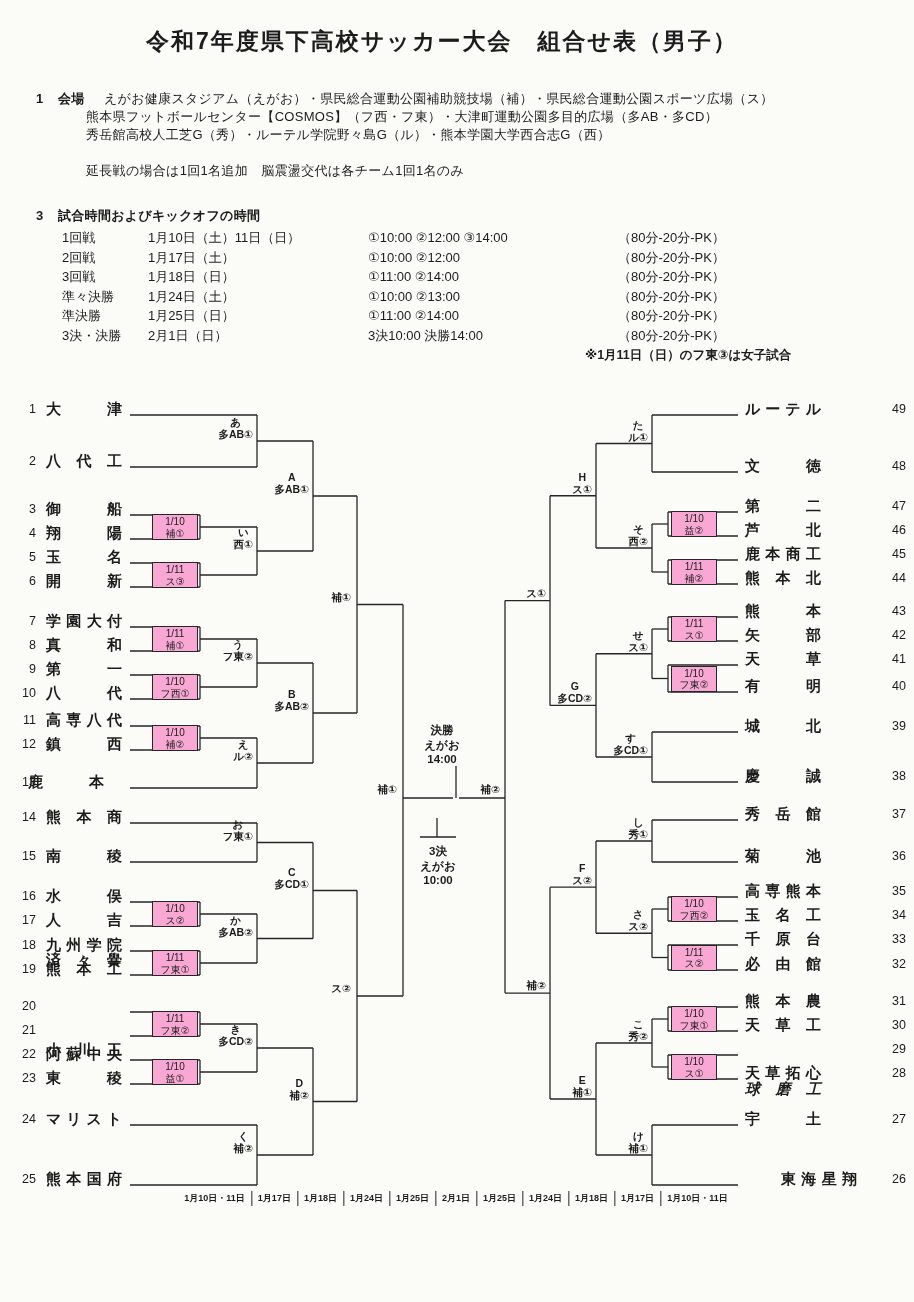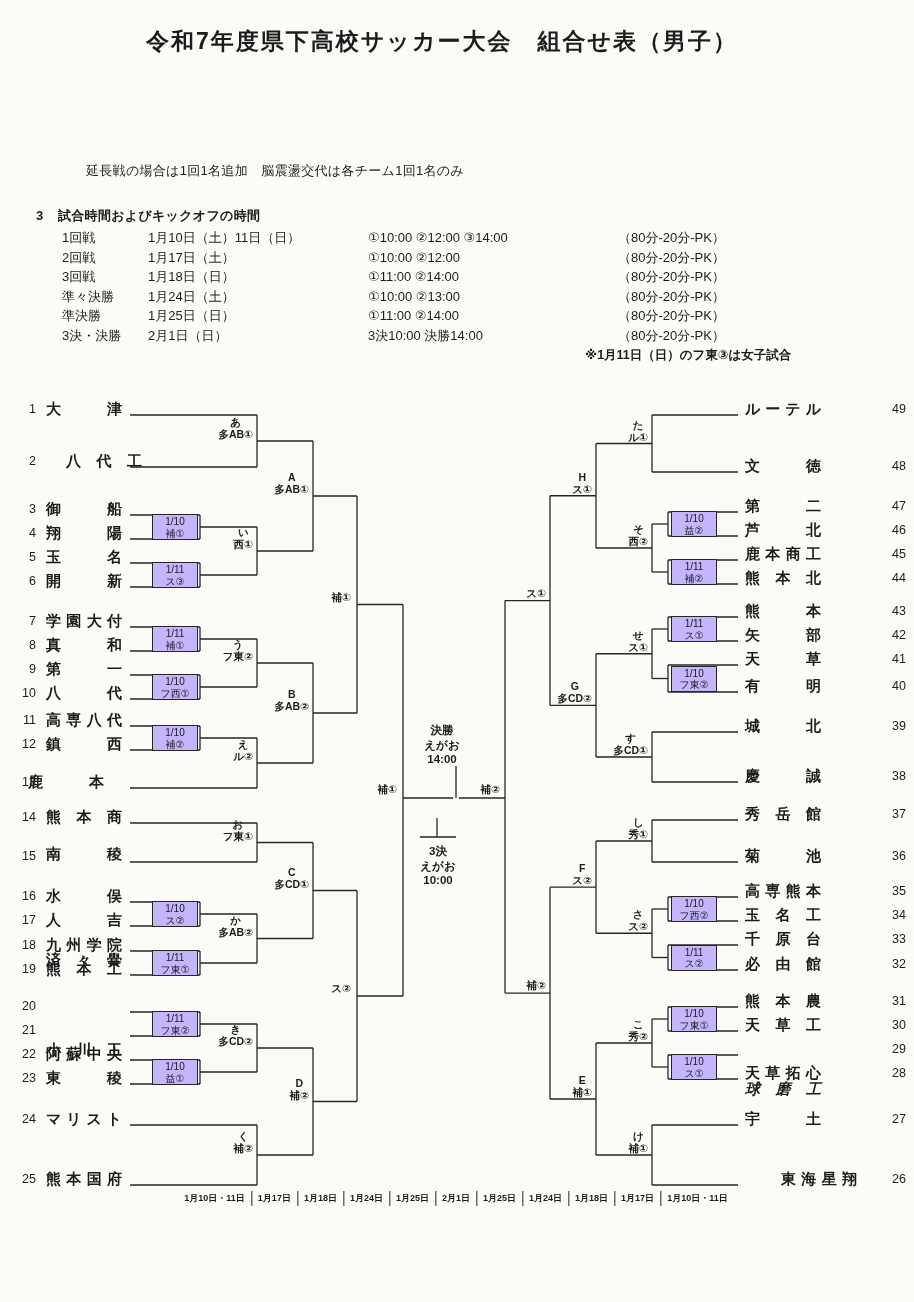--- a/index.html
+++ b/index.html
@@ -16,34 +16,39 @@
   .srow .c1{width:86px}
   .srow .c2{width:220px}
   .srow .c3{width:250px}
   .srow .c4{width:200px}
   #schedule-note{position:absolute;left:585px;top:347px;font-size:12.5px;font-weight:600}
   #bracket{position:absolute;inset:0}
   #bracket-lines{position:absolute;left:0;top:0}
   #bracket-lines line{stroke:#262626;stroke-width:1.3}
   .tname{position:absolute;width:76px;font-size:15px;font-weight:600;line-height:18px;text-align:justify;text-align-last:justify}
   .tnum{position:absolute;font-size:12.5px;line-height:18px;text-align:right}
-  .mbox{position:absolute;width:46px;height:26px;border:1px solid #262626;background:#c4b5fd;text-align:center;font-size:10px;line-height:11.5px;padding-top:1px}
+  .mbox{position:absolute;width:46px;height:26px;border:1px solid #262626;background:#f9a8d4;text-align:center;font-size:10px;line-height:11.5px;padding-top:1px}
   .jlab{position:absolute;text-align:center;font-size:10.5px;line-height:12px;font-weight:600;white-space:nowrap}
   .center-label{position:absolute;width:60px;text-align:center;font-size:11.5px;line-height:14.5px;font-weight:600}
   #footer-dates{position:absolute;top:1191px;left:456px;transform:translateX(-50%);display:flex;white-space:nowrap}
   #footer-dates span{font-size:9px;font-weight:700;padding:1px 6px;border-left:1.2px solid #262626}
   #footer-dates span:first-child{border-left:none}
 </style>
 </head>
 <body>
 
 <div class="page">
 
   <div class="title">令和7年度県下高校サッカー大会　組合せ表（男子）</div>
 
+  <div class="sec" id="sec1" style="left:36px;top:90px">
+    <div><span class="num">1</span><span class="lbl">会場</span><span>えがお健康スタジアム（えがお）・県民総合運動公園補助競技場（補）・県民総合運動公園スポーツ広場（ス）</span></div>
+    <div class="indent"><span>熊本県フットボールセンター【COSMOS】（フ西・フ東）・大津町運動公園多目的広場（多AB・多CD）</span></div>
+    <div class="indent"><span>秀岳館高校人工芝G（秀）・ルーテル学院野々島G（ル）・熊本学園大学西合志G（西）</span></div>
+  </div>
 
   <div class="sec" id="sec2" style="left:36px;top:162px">
     <div class="indent"><span>延長戦の場合は1回1名追加　脳震盪交代は各チーム1回1名のみ</span></div>
   </div>
 
   <div class="sec" id="sec3" style="left:36px;top:207px">
     <div><span class="num">3</span><span class="lbl" style="width:auto">試合時間およびキックオフの時間</span></div>
   </div>
 
   <div id="schedule">
@@ -241,21 +246,21 @@
       <div>14:00</div>
     </div>
     <div class="center-label" style="left:408px;top:844px">
       <div>3決</div>
       <div>えがお</div>
       <div>10:00</div>
     </div>
   <div class="tnum" style="left: 12px; top: 400px; width: 24px;">1</div>
       <div class="tname" style="left: 46px; top: 400px;">大津</div>
       <div class="tnum" style="left: 12px; top: 452px; width: 24px;">2</div>
-      <div class="tname" style="left: 46px; top: 452px; margin-left: 20px;">八代工</div>
+      <div class="tname" style="left: 46px; top: 452px;">八代工</div>
       <div class="tnum" style="left: 12px; top: 500px; width: 24px;">3</div>
       <div class="tname" style="left: 46px; top: 500px;">御船</div>
       <div class="tnum" style="left: 12px; top: 524px; width: 24px;">4</div>
       <div class="tname" style="left: 46px; top: 524px;">翔陽</div>
       <div class="tnum" style="left: 12px; top: 548px; width: 24px;">5</div>
       <div class="tname" style="left: 46px; top: 548px;">玉名</div>
       <div class="tnum" style="left: 12px; top: 572px; width: 24px;">6</div>
       <div class="tname" style="left: 46px; top: 572px;">開新</div>
       <div class="tnum" style="left: 12px; top: 612px; width: 24px;">7</div>
       <div class="tname" style="left: 46px; top: 612px;">学園大付</div>
@@ -267,21 +272,21 @@
       <div class="tname" style="left: 46px; top: 684px;">八代</div>
       <div class="tnum" style="left: 12px; top: 711px; width: 24px;">11</div>
       <div class="tname" style="left: 46px; top: 711px;">高専八代</div>
       <div class="tnum" style="left: 12px; top: 735px; width: 24px;">12</div>
       <div class="tname" style="left: 46px; top: 735px;">鎮西</div>
       <div class="tnum" style="left: 12px; top: 773px; width: 24px;">13</div>
       <div class="tname" style="left: 28px; top: 773px;">鹿本</div>
       <div class="tnum" style="left: 12px; top: 808px; width: 24px;">14</div>
       <div class="tname" style="left: 46px; top: 808px;">熊本商</div>
       <div class="tnum" style="left: 12px; top: 847px; width: 24px;">15</div>
-      <div class="tname" style="left: 46px; top: 847px; font-family: Liberation Mono, monospace;">南稜</div>
+      <div class="tname" style="left: 46px; top: 847px;">南稜</div>
       <div class="tnum" style="left: 12px; top: 887px; width: 24px;">16</div>
       <div class="tname" style="left: 46px; top: 887px;">水俣</div>
       <div class="tnum" style="left: 12px; top: 911px; width: 24px;">17</div>
       <div class="tname" style="left: 46px; top: 911px;">人吉</div>
       <div class="tnum" style="left: 12px; top: 936px; width: 24px;">18</div>
       <div class="tname" style="left: 46px; top: 936px;">九州学院</div>
       <div class="tnum" style="left: 12px; top: 960px; width: 24px;">19</div>
       <div class="tname" style="left: 46px; top: 960px;">熊本工</div>
       <div class="tnum" style="left: 12px; top: 997px; width: 24px;">20</div>
       <div class="tname" style="left: 46px; top: 951px;">済々黌</div>

